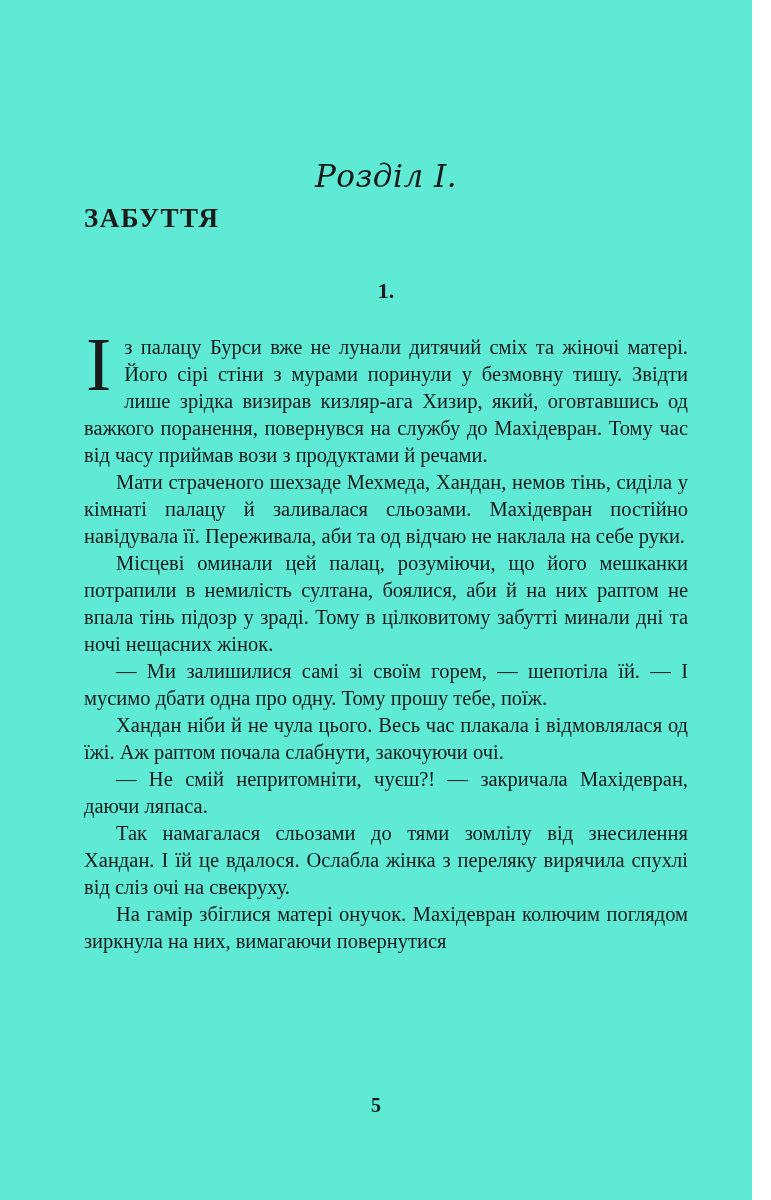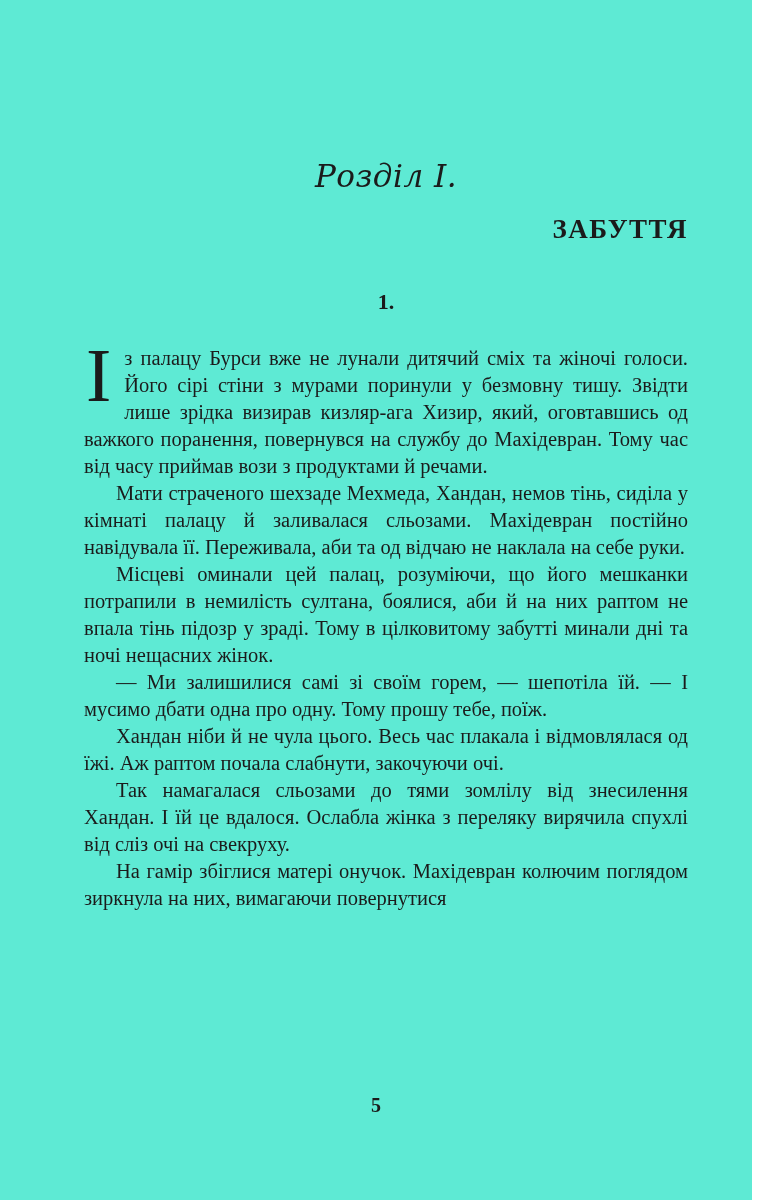--- a/index.html
+++ b/index.html
@@ -21,26 +21,26 @@
   }
   .chapter-heading {
     text-align: center;
     font-family: "DejaVu Serif", serif;
     font-style: italic;
     font-size: 31px;
     line-height: 36px;
     letter-spacing: 0.5px;
   }
   .chapter-title {
-    text-align: right;
+    text-align: left;
     font-weight: bold;
     font-size: 27px;
     line-height: 31px;
     letter-spacing: 1.5px;
-    margin-top: 20px;
+    margin-top: 9px;
   }
   .section-number {
     text-align: center;
     font-weight: bold;
     font-size: 22px;
     margin-top: 44px;
   }
   .body-text {
     margin-top: 30px;
     font-size: 20.5px;
@@ -69,23 +69,24 @@
 </style>
 </head>
 <body>
 
 <div class="page">
   <div class="content">
     <div class="chapter-heading">Розділ І.</div>
     <div class="chapter-title">ЗАБУТТЯ</div>
     <div class="section-number">1.</div>
     <div class="body-text">
-      <p class="first"><span class="dropcap">І</span><span>з палацу Бурси вже не лунали дитячий сміх та жі­ночі голоси. Його сірі стіни з мурами поринули у безмовну тишу. Звідти лише зрідка визирав кизляр-ага Хизир, який, оговтавшись од важкого поранення, повернувся на службу до Махідевран. Тому час від часу приймав вози з продуктами й речами.</span></p>
+      <p class="first"><span class="dropcap">І</span><span>з палацу Бурси вже не лунали дитячий сміх та жі­ночі матері. Його сірі стіни з мурами поринули у безмовну тишу. Звідти лише зрідка визирав кизляр-ага Хизир, який, оговтавшись од важкого поранення, повернувся на службу до Махідевран. Тому час від часу приймав вози з продуктами й речами.</span></p>
       <p>Мати страченого шехзаде Мехмеда, Хандан, немов тінь, сиділа у кімнаті палацу й заливалася сльозами. Махідевран постійно навідувала її. Переживала, аби та од відчаю не наклала на себе руки.</p>
       <p>Місцеві оминали цей палац, розуміючи, що його мешканки потрапили в немилість султана, боялися, аби й на них раптом не впала тінь підозр у зраді. Тому в ціл­ковитому забутті минали дні та ночі нещасних жінок.</p>
       <p>— Ми залишилися самі зі своїм горем, — шепотіла їй. — І мусимо дбати одна про одну. Тому прошу тебе, поїж.</p>
       <p>Хандан ніби й не чула цього. Весь час плакала і від­мовлялася од їжі. Аж раптом почала слабнути, закочу­ючи очі.</p>
+      <p>— Не смій непритомніти, чуєш?! — закричала Махі­девран, даючи ляпаса.</p>
       <p>Так намагалася сльозами до тями зомлілу від зне­силення Хандан. І їй це вдалося. Ослабла жінка з пере­ляку вирячила спухлі від сліз очі на свекруху.</p>
       <p>На гамір збіглися матері онучок. Махідевран колю­чим поглядом зиркнула на них, вимагаючи повернутися</p>
     </div>
   </div>
   <div class="page-number">5</div>
 </div>
 
 </body></html>

